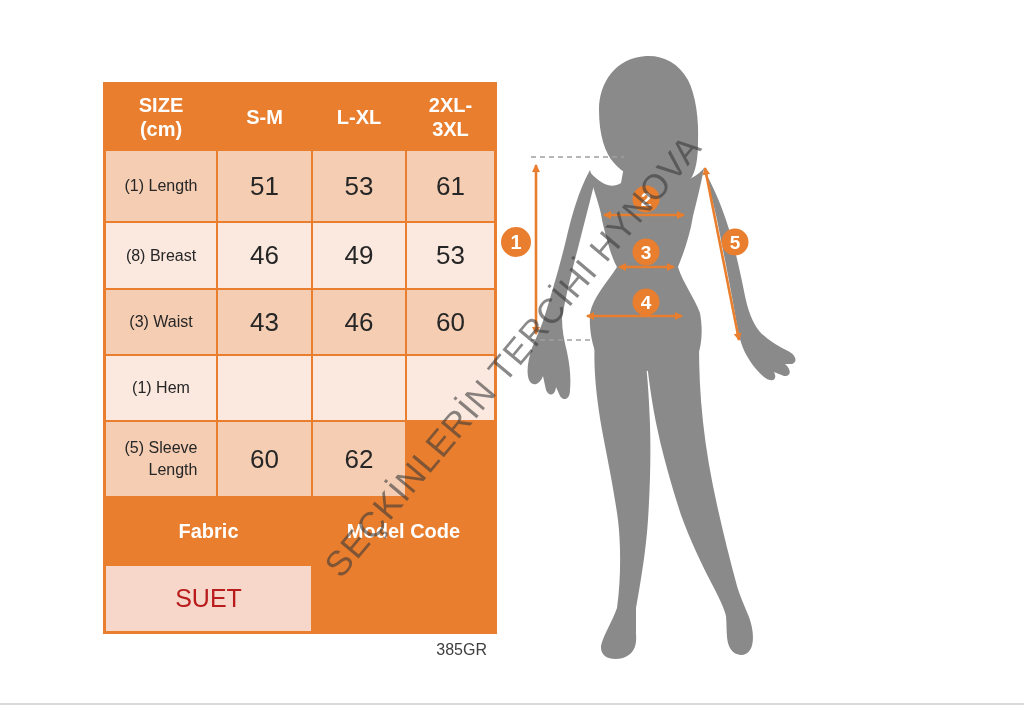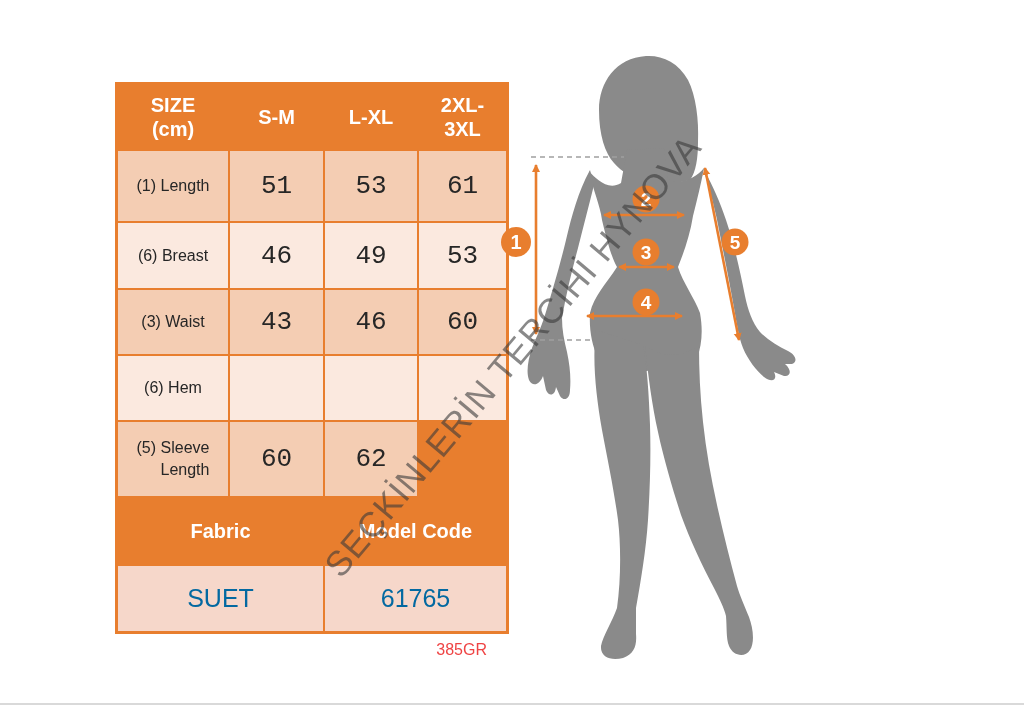--- a/index.html
+++ b/index.html
@@ -11,53 +11,52 @@
   
   .sizechart{
     position:absolute;left:103px;top:82px;width:394px;height:552px;
     box-sizing:border-box;
     background:#E87E2E;border:3px solid #E87E2E;
     display:grid;
     grid-template-columns:110px 93px 92px 1fr;
     grid-template-rows:64px 70px 65px 64px 64px 74px 66px 1fr;
     gap:2px;
     z-index:1;
-    margin-left:12px;
   }
   .cell{
     display:flex;align-items:center;justify-content:center;
     text-align:center;box-sizing:border-box;
   }
   .head{
     background:#E87E2E;color:#ffffff;font-weight:bold;font-size:20px;
     line-height:1.2;white-space:pre-line;
   }
   .label{
     font-size:16px;color:#262626;white-space:pre-line;line-height:1.35;
   }
-  .val{font-size:26px;color:#262626;font-family:Liberation Mono, monospace;}
-  .info-val{font-size:25px;color:#0369a1;background:#F6D7CA;}
+  .val{font-size:26px;color:#262626;}
+  .info-val{font-size:25px;color:#b91c1c;background:#F6D7CA;}
   .r-dark{background:#F4CDB3;text-align:right;}
   .r-light{background:#FBE9DF;}
   .span2{grid-column:span 2;}
   
   .figure-svg{position:absolute;left:500px;top:40px;z-index:2;}
   
   .watermark{
     position:absolute;left:513px;top:356px;
     transform:translate(-50%,-50%) rotate(-50deg);
     transform-origin:center center;
     font-size:35px;letter-spacing:1px;
     color:rgba(58,58,58,0.60);
     white-space:nowrap;z-index:6;
   }
   
   .weight-note{
     position:absolute;left:392px;top:641px;width:95px;
-    text-align:right;font-size:16px;color:#ef4444;z-index:1;
+    text-align:right;font-size:16px;color:#404040;z-index:1;
   }
   .bottom-line{
     position:absolute;left:0;top:703px;width:1024px;height:2px;
     background:#d9d9d9;
   }
 </style>
 </head>
 <body>
 
 <div class="sizechart">
@@ -67,45 +66,44 @@
   <div class="cell head">S-M</div>
   <div class="cell head">L-XL</div>
   <div class="cell head">2XL-
 3XL</div>
 
   <div class="cell label r-dark">(1) Length</div>
   <div class="cell val r-dark">51</div>
   <div class="cell val r-dark">53</div>
   <div class="cell val r-dark">61</div>
 
-  <div class="cell label r-light">(6) Breast</div>
+  <div class="cell label r-light">(8) Breast</div>
   <div class="cell val r-light">46</div>
   <div class="cell val r-light">49</div>
   <div class="cell val r-light">53</div>
 
   <div class="cell label r-dark">(3) Waist</div>
   <div class="cell val r-dark">43</div>
   <div class="cell val r-dark">46</div>
   <div class="cell val r-dark">60</div>
 
-  <div class="cell label r-light">(6) Hem</div>
+  <div class="cell label r-light">(1) Hem</div>
   <div class="cell val r-light"></div>
   <div class="cell val r-light"></div>
   <div class="cell val r-light"></div>
 
   <div class="cell label r-dark">(5) Sleeve
 Length</div>
   <div class="cell val r-dark">60</div>
   <div class="cell val r-dark">62</div>
 
   <div class="cell head span2">Fabric</div>
   <div class="cell head span2">Model Code</div>
 
   <div class="cell info-val span2">SUET</div>
-  <div class="cell info-val span2">61765</div>
 </div>
 
 <svg class="figure-svg" width="330" height="673" viewBox="500 40 330 673" xmlns="http://www.w3.org/2000/svg">
   <defs>
     <marker id="ah" markerWidth="10" markerHeight="10" refX="7" refY="4" orient="auto-start-reverse" markerUnits="userSpaceOnUse">
       <path d="M0,0 L8,4 L0,8 Z" fill="#E87E2E"></path>
     </marker>
   </defs>
 
   <g fill="#8A8A8A" stroke="none">

